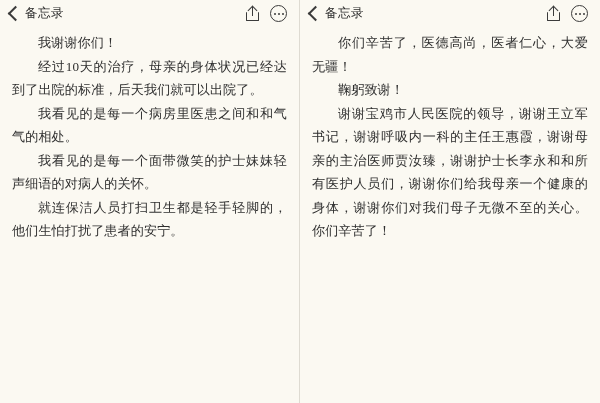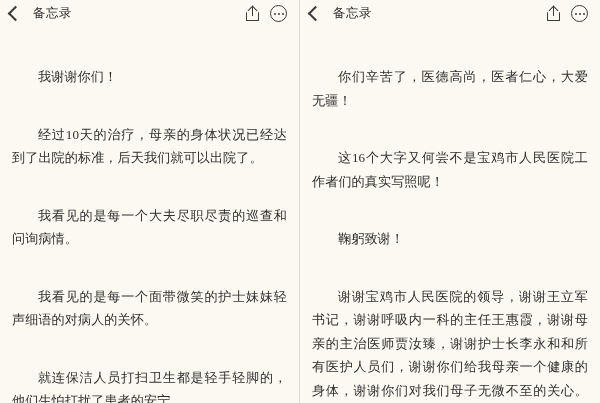--- a/index.html
+++ b/index.html
@@ -34,21 +34,21 @@
     display: flex;
     align-items: center;
     padding: 0 8px;
     box-sizing: border-box;
     background: #fbf9f2;
     position: relative;
   }
   .nav-left {
     display: flex;
     align-items: center;
-    gap: 11px;
+    gap: 3px;
     flex: 0 0 auto;
   }
   .back-chevron {
     width: 9px;
     height: 9px;
     border-left: 2px solid #3b3b3b;
     border-bottom: 2px solid #3b3b3b;
     transform: rotate(45deg);
     margin-left: 2px;
     margin-right: 1px;
@@ -125,21 +125,20 @@
     font-family: "Liberation Serif", serif;
     font-size: 13.1px;
     line-height: 23.5px;
     color: #2f2f2f;
     text-align: justify;
     margin: 0;
     letter-spacing: 0.1px;
   }
   .para.indent {
     text-indent: 26px;
-    margin-top: 34px;
   }
 </style>
 </head>
 <body>
 
 <div class="screens">
 
   <div class="screen left">
     <div class="navbar">
       <div class="nav-left">
@@ -155,21 +154,21 @@
         <span class="icon-more">
           <i></i>
             <i></i>
             <i></i>
         </span>
       </div>
     </div>
     <div class="note-body">
       <p class="para indent">我谢谢你们！</p>
       <p class="para indent">经过10天的治疗，母亲的身体状况已经达到了出院的标准，后天我们就可以出院了。</p>
-      <p class="para indent">我看见的是每一个大夫尽职尽责的巡查和问询病情。</p>
+      <p class="para indent">我看见的是每一个病房里医患之间和和气气的相处。</p>
       <p class="para indent">我看见的是每一个面带微笑的护士妹妹轻声细语的对病人的关怀。</p>
       <p class="para indent">就连保洁人员打扫卫生都是轻手轻脚的，他们生怕打扰了患者的安宁。</p>
 
     </div>
   </div>
 
   <div class="screen right">
     <div class="navbar">
       <div class="nav-left">
         <span class="back-chevron"></span>
@@ -183,19 +182,18 @@
         </span>
         <span class="icon-more">
           <i></i>
             <i></i>
             <i></i>
         </span>
       </div>
     </div>
     <div class="note-body">
       <p class="para indent">你们辛苦了，医德高尚，医者仁心，大爱无疆！</p>
-      <p class="para indent">这16个大字又何尝不是宝鸡市人民医院工作者们的真实写照呢！</p>
       <p class="para indent">鞠躬致谢！</p>
       <p class="para indent">谢谢宝鸡市人民医院的领导，谢谢王立军书记，谢谢呼吸内一科的主任王惠霞，谢谢母亲的主治医师贾汝臻，谢谢护士长李永和和所有医护人员们，谢谢你们给我母亲一个健康的身体，谢谢你们对我们母子无微不至的关心。你们辛苦了！</p>
     </div>
   </div>
 
 </div>
 
 </body></html>

